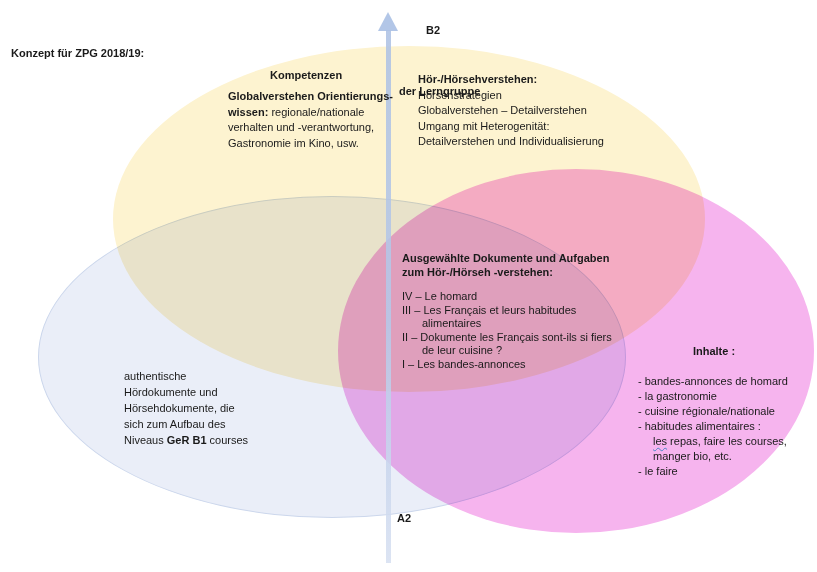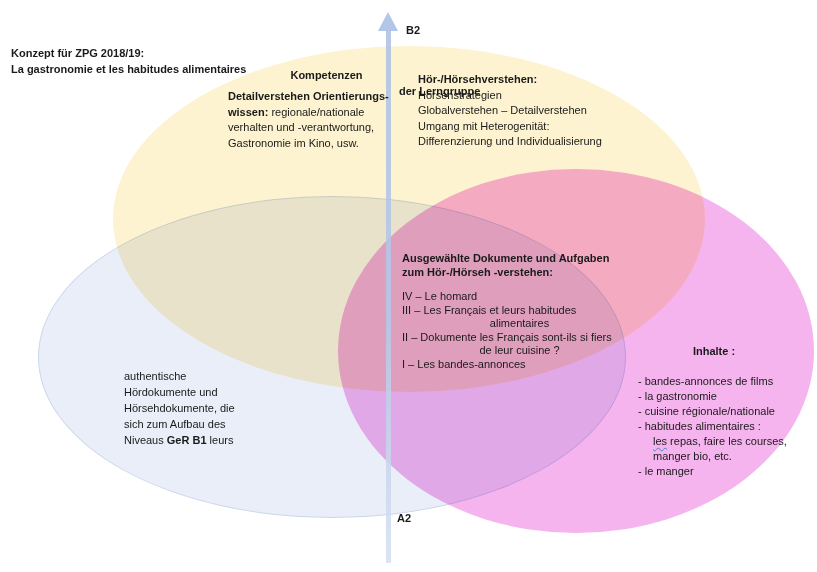--- a/index.html
+++ b/index.html
@@ -37,110 +37,109 @@
     border-bottom: 19px solid #abc1e5;
     opacity: 0.92;
   }
 
   .txt { position: absolute; font-size: 11px; line-height: 15.5px; }
   .txt .line { white-space: nowrap; }
   .b { font-weight: bold; }
 
   .slide-title { left: 11px; top: 45px; font-weight: bold; line-height: 16px; }
 
-  .heading-part1 { left: 270px; top: 68px; width: 113px; text-align: center; font-weight: bold; }
+  .heading-part1 { left: 270px; top: 68px; width: 113px; text-align: left; font-weight: bold; }
   .heading-part2 { left: 399px; top: 84px; font-weight: bold; }
 
   .socio-block { left: 228px; top: 89px; width: 190px; }
   .hoer-block  { left: 418px; top: 72px; width: 235px; }
 
   .center-block { left: 402px; top: 252px; width: 215px; line-height: 13.5px; }
   .center-block .gap { height: 11px; }
-  .center-block .indent { padding-left: 20px; text-align: center; }
+  .center-block .indent { padding-left: 20px; }
 
   .inhalte-block { left: 602px; top: 344px; width: 152px; line-height: 15px; margin-left: 36px; }
   .inhalte-block .heading { text-align: center; font-weight: bold; }
   .inhalte-block .gap { height: 15px; }
   .inhalte-block .indent { padding-left: 15px; }
   .wavy {
     text-decoration-line: underline;
     text-decoration-style: wavy;
     text-decoration-color: #4a86c8;
     text-decoration-thickness: 1px;
     text-underline-offset: 2px;
   }
 
   .left-block { left: 124px; top: 368px; width: 140px; line-height: 16px; }
 
   .level-label { position: absolute; font-size: 11px; font-weight: bold; }
-  .level-label.b2 { left: 406px; top: 24px; }
+  .level-label.b2 { left: 426px; top: 24px; }
   .level-label.a2 { left: 397px; top: 512px; }
 </style>
 </head>
 <body>
 
 <div class="canvas">
 
   <div class="ellipse yellow"></div>
   <div class="ellipse blue"></div>
   <div class="ellipse pink"></div>
 
   <div class="axis-line"></div>
   <div class="axis-head"></div>
   <div class="level-label b2">B2</div>
   <div class="level-label a2">A2</div>
 
   <div class="txt slide-title">
     <div class="line">Konzept für ZPG 2018/19:</div>
-    <div class="line">La gastronomie et les habitudes alimentaires</div>
   </div>
 
   <div class="txt heading-part1">Kompetenzen</div>
   <div class="txt heading-part2">der Lerngruppe</div>
 
   <div class="txt socio-block">
-    <div class="line b">Detailverstehen Orientierungs-</div>
+    <div class="line b">Globalverstehen Orientierungs-</div>
     <div class="line"><span class="b">wissen:</span><span> regionale/nationale</span></div>
     <div class="line">verhalten und -verantwortung,</div>
     <div class="line">Gastronomie im Kino, usw.</div>
   </div>
 
   <div class="txt hoer-block">
     <div class="line b">Hör-/Hörsehverstehen:</div>
     <div class="line">Hörsehstrategien</div>
     <div class="line">Globalverstehen – Detailverstehen</div>
     <div class="line">Umgang mit Heterogenität:</div>
-    <div class="line">Differenzierung und Individualisierung</div>
+    <div class="line">Detailverstehen und Individualisierung</div>
   </div>
 
   <div class="txt center-block">
     <div class="line b">Ausgewählte Dokumente und Aufgaben</div>
     <div class="line b">zum Hör-/Hörseh -verstehen:</div>
     <div class="gap"></div>
     <div class="line">IV – Le homard</div>
     <div class="line">III – Les Français et leurs habitudes</div>
     <div class="line indent">alimentaires</div>
     <div class="line">II – Dokumente les Français sont-ils si fiers</div>
     <div class="line indent">de leur cuisine ?</div>
     <div class="line">I – Les bandes-annonces</div>
   </div>
 
   <div class="txt inhalte-block">
     <div class="line heading">Inhalte :</div>
     <div class="gap"></div>
-    <div class="line">- bandes-annonces de films</div>
+    <div class="line">- bandes-annonces de homard</div>
     <div class="line">- la gastronomie</div>
     <div class="line">- cuisine régionale/nationale</div>
     <div class="line">- habitudes alimentaires :</div>
     <div class="line indent"><span class="wavy">les</span><span> repas, faire les courses,</span></div>
     <div class="line indent">manger bio, etc.</div>
-    <div class="line">- le manger</div>
+    <div class="line">- le faire</div>
   </div>
 
   <div class="txt left-block">
     <div class="line">authentische</div>
     <div class="line">Hördokumente und</div>
     <div class="line">Hörsehdokumente, die</div>
     <div class="line">sich zum Aufbau des</div>
-    <div class="line"><span>Niveaus </span><span class="b">GeR B1</span><span> leurs</span></div>
+    <div class="line"><span>Niveaus </span><span class="b">GeR B1</span><span> courses</span></div>
   </div>
 
 </div>
 
 </body></html>

